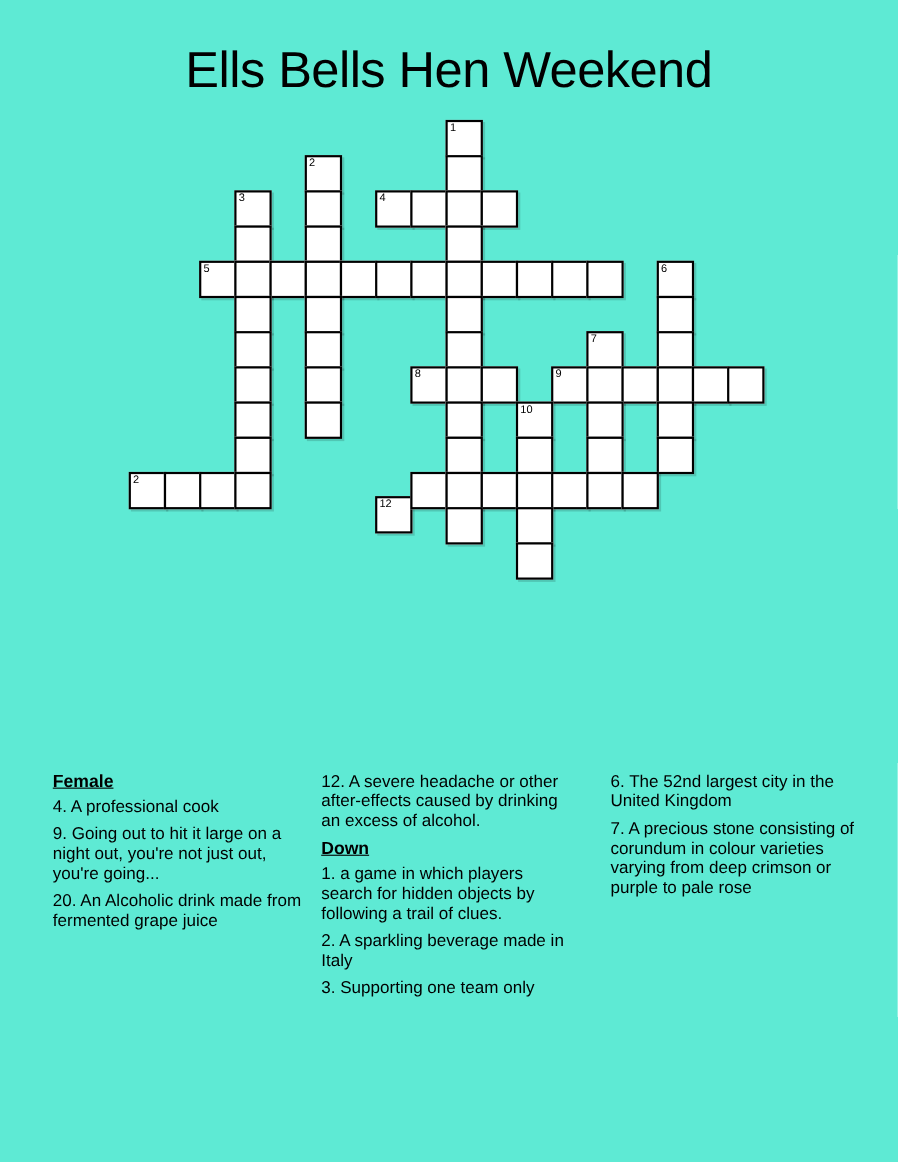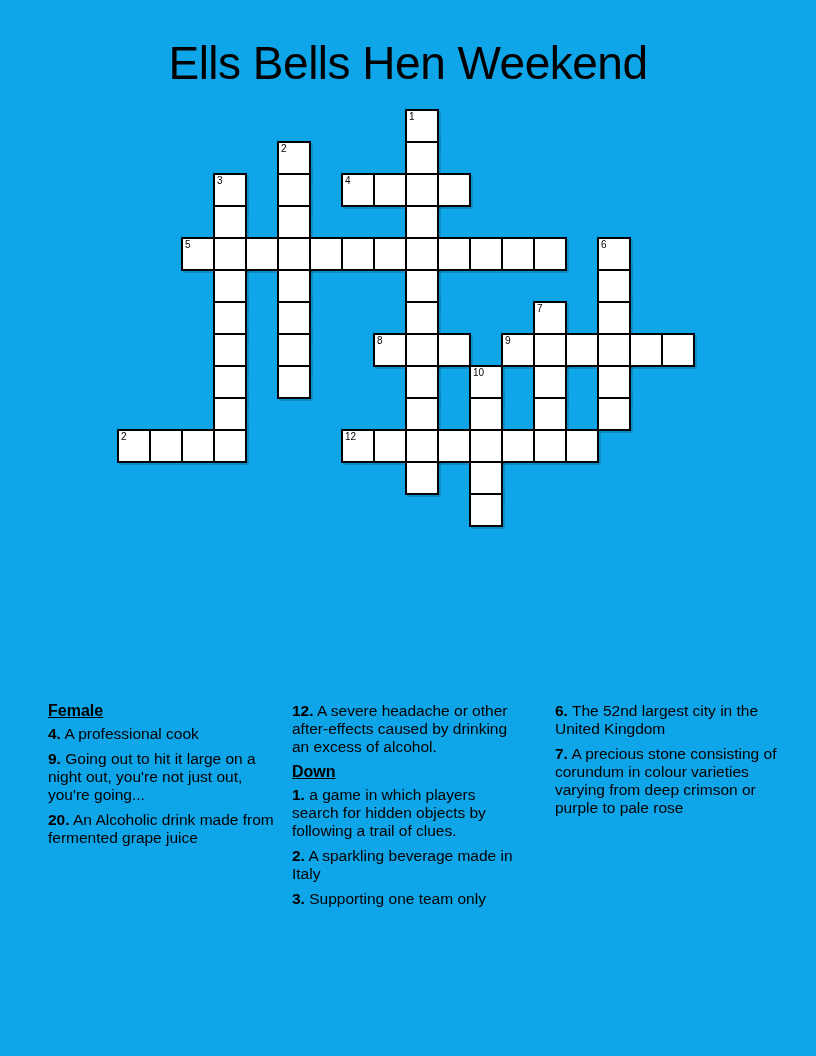--- a/index.html
+++ b/index.html
@@ -11,21 +11,21 @@
     width: 816px;
     height: 1056px;
     position: relative;
     font-family: "Liberation Sans", sans-serif;
     color: #000000;
     overflow: hidden;
   }
   .page {
     position: absolute;
     inset: 0;
-    background: #0ea5e9;
+    background: #5eead4;
   }
   .title {
     position: absolute;
     top: 36px;
     left: 0;
     width: 816px;
     text-align: center;
     font-size: 46px;
     font-weight: 400;
     margin: 0;
@@ -71,21 +71,21 @@
     text-decoration: underline;
     line-height: 18px;
     margin: 0 0 5px 0;
   }
   .clue {
     font-size: 15.5px;
     line-height: 18px;
     margin: 0 0 7px 0;
   }
   .clue .num {
-    font-weight: 700;
+    font-weight: 400;
   }
 </style>
 </head>
 <body>
 
 <div class="page">
   <h1 class="title">Ells Bells Hen Weekend</h1>
   <div class="grid" id="grid">
       <div class="cell" style="left: 405px; top: 109px;">
         <span class="cellnum">1</span>
@@ -162,21 +162,21 @@
       <div class="cell" style="left: 405px; top: 397px;"></div>
       <div class="cell" style="left: 469px; top: 397px;"></div>
       <div class="cell" style="left: 533px; top: 397px;"></div>
       <div class="cell" style="left: 597px; top: 397px;"></div>
       <div class="cell" style="left: 117px; top: 429px;">
         <span class="cellnum">2</span>
       </div>
       <div class="cell" style="left: 149px; top: 429px;"></div>
       <div class="cell" style="left: 181px; top: 429px;"></div>
       <div class="cell" style="left: 213px; top: 429px;"></div>
-      <div class="cell" style="left: 341px; top: 429px;">
+      <div class="cell" style="left: 341px; top: 451px;">
         <span class="cellnum">12</span>
       </div>
       <div class="cell" style="left: 373px; top: 429px;"></div>
       <div class="cell" style="left: 405px; top: 429px;"></div>
       <div class="cell" style="left: 437px; top: 429px;"></div>
       <div class="cell" style="left: 469px; top: 429px;"></div>
       <div class="cell" style="left: 501px; top: 429px;"></div>
       <div class="cell" style="left: 533px; top: 429px;"></div>
       <div class="cell" style="left: 565px; top: 429px;"></div>
       <div class="cell" style="left: 405px; top: 461px;"></div>

